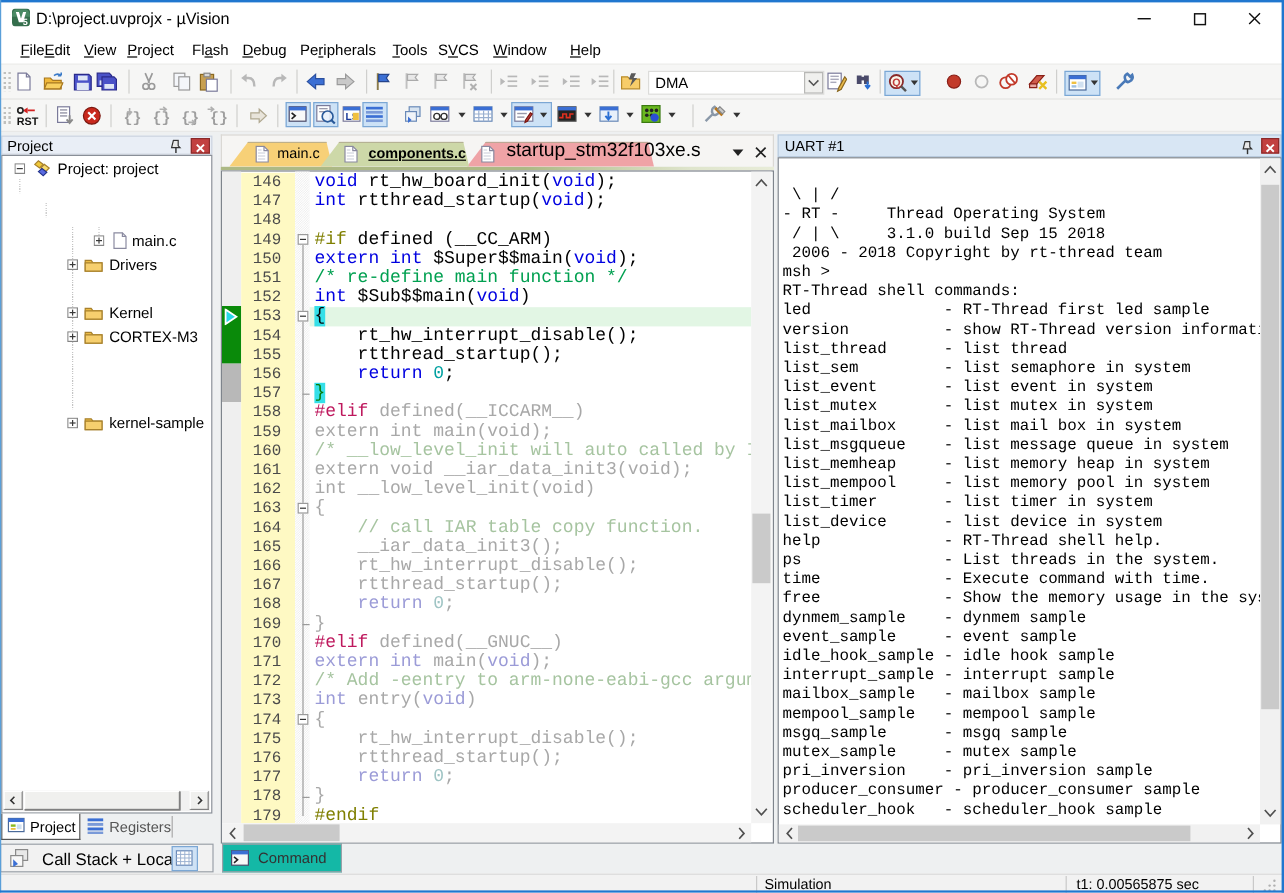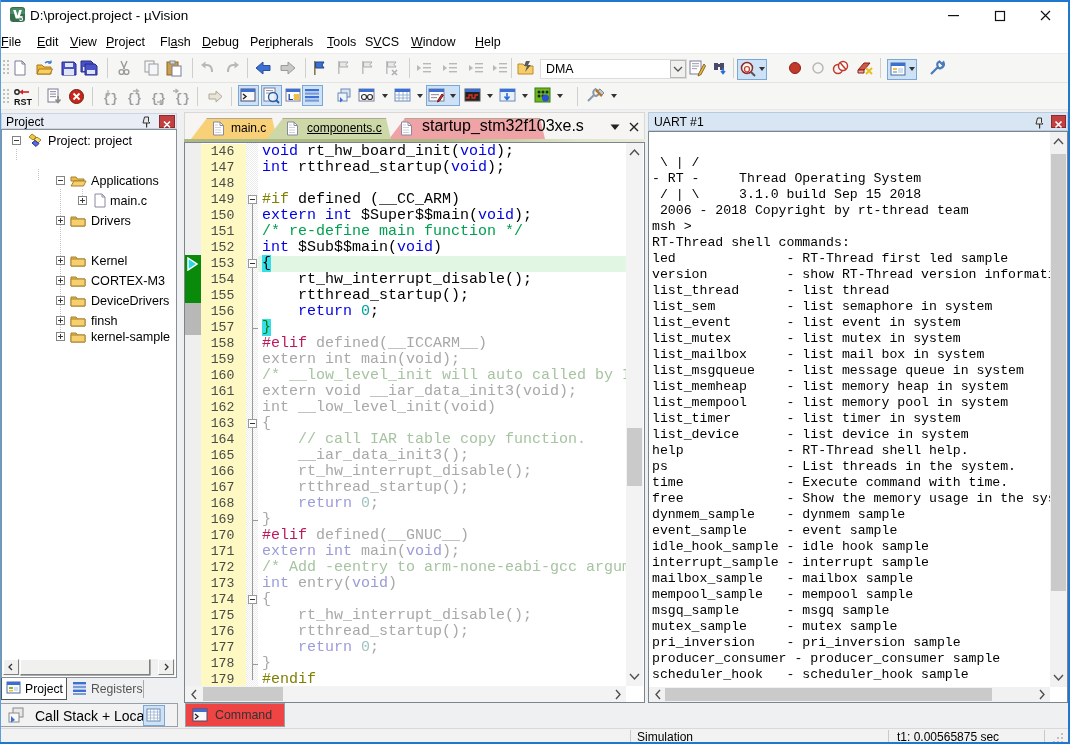--- a/index.html
+++ b/index.html
@@ -18,33 +18,33 @@
 </style></head>
 <body>
 
 <div class="ab" style="left:0;top:0;width:1070px;height:31px;background:#fff">
 <svg class="ab" style="left:10px;top:7px" width="15" height="15" viewBox="0 0 15 15">
       <rect x="0" y="0" width="15" height="15" rx="3" fill="#346e4c"></rect>
       <path d="M0 7 Q0 2 3 1 L12 1 Q15 2 15 7 Z" fill="#4a8a64"></path>
       <path d="M3.2 3 L5.8 3 L7.5 8.5 L9.2 3 L11.8 3 L9.3 11.5 L5.7 11.5 Z" fill="#fff"></path>
       <text x="11" y="13.6" font-size="7.5" font-weight="bold" fill="#fff" font-family="Liberation Sans" text-anchor="middle">5</text>
     </svg>
-<div class="ab" style="left:30px;top:8px;font-size:13.5px">D:\project.project - µVision</div>
+<div class="ab" style="left:30px;top:8px;font-size:13.5px">D:\project.uvprojx - µVision</div>
 <svg class="ab" style="left:931px;top:0px" width="46" height="31" viewBox="0 0 46 31">
       <rect x="17" y="15" width="11" height="1.2" fill="#111"></rect>
     </svg>
 <svg class="ab" style="left:977px;top:0px" width="46" height="31" viewBox="0 0 46 31">
       <rect x="18.5" y="11.5" width="9" height="9" fill="none" stroke="#111" stroke-width="1.2"></rect>
     </svg>
 <svg class="ab" style="left:1023px;top:0px" width="46" height="31" viewBox="0 0 46 31">
       <path d="M18 11 L27 20 M27 11 L18 20" stroke="#111" stroke-width="1.2"></path>
     </svg>
 </div>
 <div class="ab" id="menubar" style="left:0;top:31px;width:1070px;height:22px;background:#fff;font-size:12.5px">
-<span class="ab" style="left:1px;top:4px"><u>F</u>ile</span>
+<span class="ab" style="left:17px;top:4px"><u>F</u>ile</span>
 <span class="ab" style="left:37px;top:4px"><u>E</u>dit</span>
 <span class="ab" style="left:70px;top:4px"><u>V</u>iew</span>
 <span class="ab" style="left:106px;top:4px"><u>P</u>roject</span>
 <span class="ab" style="left:160px;top:4px">Fl<u>a</u>sh</span>
 <span class="ab" style="left:202px;top:4px"><u>D</u>ebug</span>
 <span class="ab" style="left:250px;top:4px">Pe<u>r</u>ipherals</span>
 <span class="ab" style="left:327px;top:4px"><u>T</u>ools</span>
 <span class="ab" style="left:365px;top:4px">S<u>V</u>CS</span>
 <span class="ab" style="left:411px;top:4px"><u>W</u>indow</span>
 <span class="ab" style="left:475px;top:4px"><u>H</u>elp</span>
@@ -358,31 +358,20 @@
             <rect x="0.5" y="0.5" width="8" height="8" fill="#fff" stroke="#848484"></rect>
             <rect x="2" y="4" width="5" height="1" fill="#3a3a3a"></rect>
           </svg>
 <svg class="ab" style="left:26px;top:2px" width="16" height="15" viewBox="0 0 16 15">
             <path d="M1 4 L4 1 L8 4 L5 7 Z" fill="#f0c838" stroke="#a8812c"></path>
             <path d="M6 7 L9 4 L13 7 L10 10 Z" fill="#f8dc70" stroke="#a8812c"></path>
             <path d="M4 10 L7 7.5 L11 10.5 L8 13.5 Z" fill="#5a6ae0" stroke="#24348a"></path>
           </svg>
 <span class="ab" style="left:46px">Project: project</span>
 </div>
-<div class="trow" style="left:0;top:40px;width:174px">
-<svg class="ab" style="left:54px;top:5px" width="9" height="9" viewBox="0 0 9 9">
-            <rect x="0.5" y="0.5" width="8" height="8" fill="#fff" stroke="#848484"></rect>
-            <rect x="2" y="4" width="5" height="1" fill="#3a3a3a"></rect>
-          </svg>
-<svg class="ab" style="left:68px;top:2px" width="17" height="15" viewBox="0 0 17 15">
-            <path d="M1 4 L6 4 L7.5 6 L14 6 L14 8 L1 8 Z" fill="#edbb45" stroke="#a8812c"></path>
-            <path d="M4 8 L16 8 L13.5 13 L1 13 Z" fill="#f6cf6e" stroke="#a8812c"></path>
-          </svg>
-<span class="ab" style="left:89px">Applications</span>
-</div>
 <div class="trow" style="left:0;top:60px;width:174px">
 <svg class="ab" style="left:76px;top:5px" width="9" height="9" viewBox="0 0 9 9">
             <rect x="0.5" y="0.5" width="8" height="8" fill="#fff" stroke="#848484"></rect>
             <rect x="2" y="4" width="5" height="1" fill="#3a3a3a"></rect>
             <rect x="4" y="2" width="1" height="5" fill="#3a3a3a"></rect>
           </svg>
 <svg class="ab" style="left:91px;top:2px" width="13" height="15" viewBox="0 0 13 15">
             <path d="M2 1 L9 1 L12 4 L12 14 L2 14 Z" fill="#fff" stroke="#8a8aa0"></path>
             <path d="M9 1 L9 4 L12 4" fill="none" stroke="#8a8aa0"></path>
           </svg>
@@ -417,45 +406,21 @@
             <rect x="0.5" y="0.5" width="8" height="8" fill="#fff" stroke="#848484"></rect>
             <rect x="2" y="4" width="5" height="1" fill="#3a3a3a"></rect>
             <rect x="4" y="2" width="1" height="5" fill="#3a3a3a"></rect>
           </svg>
 <svg class="ab" style="left:68px;top:2px" width="17" height="15" viewBox="0 0 17 15">
             <path d="M1 4 L6 4 L7.5 6 L15 6 L15 13 L1 13 Z" fill="#edbb45" stroke="#a8812c"></path>
             <path d="M1 6 L15 6 L15 13 L1 13 Z" fill="#f6cf6e" stroke="#a8812c"></path>
           </svg>
 <span class="ab" style="left:89px">CORTEX-M3</span>
 </div>
-<div class="trow" style="left:0;top:160px;width:174px">
-<svg class="ab" style="left:54px;top:5px" width="9" height="9" viewBox="0 0 9 9">
-            <rect x="0.5" y="0.5" width="8" height="8" fill="#fff" stroke="#848484"></rect>
-            <rect x="2" y="4" width="5" height="1" fill="#3a3a3a"></rect>
-            <rect x="4" y="2" width="1" height="5" fill="#3a3a3a"></rect>
-          </svg>
-<svg class="ab" style="left:68px;top:2px" width="17" height="15" viewBox="0 0 17 15">
-            <path d="M1 4 L6 4 L7.5 6 L15 6 L15 13 L1 13 Z" fill="#edbb45" stroke="#a8812c"></path>
-            <path d="M1 6 L15 6 L15 13 L1 13 Z" fill="#f6cf6e" stroke="#a8812c"></path>
-          </svg>
-<span class="ab" style="left:89px">DeviceDrivers</span>
-</div>
-<div class="trow" style="left:0;top:180px;width:174px">
-<svg class="ab" style="left:54px;top:5px" width="9" height="9" viewBox="0 0 9 9">
-            <rect x="0.5" y="0.5" width="8" height="8" fill="#fff" stroke="#848484"></rect>
-            <rect x="2" y="4" width="5" height="1" fill="#3a3a3a"></rect>
-            <rect x="4" y="2" width="1" height="5" fill="#3a3a3a"></rect>
-          </svg>
-<svg class="ab" style="left:68px;top:2px" width="17" height="15" viewBox="0 0 17 15">
-            <path d="M1 4 L6 4 L7.5 6 L15 6 L15 13 L1 13 Z" fill="#edbb45" stroke="#a8812c"></path>
-            <path d="M1 6 L15 6 L15 13 L1 13 Z" fill="#f6cf6e" stroke="#a8812c"></path>
-          </svg>
-<span class="ab" style="left:89px">finsh</span>
-</div>
-<div class="trow" style="left:0;top:196px;width:194px">
+<div class="trow" style="left:0;top:212px;width:194px">
 <svg class="ab" style="left:54px;top:5px" width="9" height="9" viewBox="0 0 9 9">
             <rect x="0.5" y="0.5" width="8" height="8" fill="#fff" stroke="#848484"></rect>
             <rect x="2" y="4" width="5" height="1" fill="#3a3a3a"></rect>
             <rect x="4" y="2" width="1" height="5" fill="#3a3a3a"></rect>
           </svg>
 <svg class="ab" style="left:68px;top:2px" width="17" height="15" viewBox="0 0 17 15">
             <path d="M1 4 L6 4 L7.5 6 L15 6 L15 13 L1 13 Z" fill="#edbb45" stroke="#a8812c"></path>
             <path d="M1 6 L15 6 L15 13 L1 13 Z" fill="#f6cf6e" stroke="#a8812c"></path>
           </svg>
 <span class="ab" style="left:89px">kernel-sample</span>
@@ -510,21 +475,21 @@
         <path d="M8 1 L8 4.5 L11.5 4.5" fill="none" stroke="#8a8aa0"></path>
         <path d="M3 4 L6 4 M3 6.5 L9 6.5 M3 9 L9 9 M3 11.5 L9 11.5" stroke="#c8ccd8" stroke-width="0.9"></path>
       </svg>
       <span class="ab" style="left:46px;bottom:4px;font-size:12px;z-index:1">main.c</span>
 <div class="ab" style="left:82px;bottom:0;width:124px;height:21px;background:#cdd8a8;clip-path:polygon(16px 0,calc(100% - 5px) 0,100% 100%,0 100%);border-top:1px solid #b0a890;z-index:3"></div>
       <svg class="ab" style="left:101px;bottom:3px;z-index:3" width="13" height="15" viewBox="0 0 13 15">
         <path d="M1.5 1 L8 1 L11.5 4.5 L11.5 14 L1.5 14 Z" fill="#fff" stroke="#8a8aa0"></path>
         <path d="M8 1 L8 4.5 L11.5 4.5" fill="none" stroke="#8a8aa0"></path>
         <path d="M3 4 L6 4 M3 6.5 L9 6.5 M3 9 L9 9 M3 11.5 L9 11.5" stroke="#c8ccd8" stroke-width="0.9"></path>
       </svg>
-      <span class="ab" style="left:122px;bottom:4px;font-size:12px;font-weight:normal;text-decoration:underline;z-index:3">components.c</span>
+      <span class="ab" style="left:122px;bottom:4px;font-size:12px;font-weight:bold;text-decoration:underline;z-index:3">components.c</span>
 <div class="ab" style="left:204px;bottom:0;width:156px;height:21px;background:#efa3a6;clip-path:polygon(16px 0,calc(100% - 5px) 0,100% 100%,0 100%);border-top:1px solid #b0a890;z-index:1"></div>
       <svg class="ab" style="left:215px;bottom:3px;z-index:1" width="13" height="15" viewBox="0 0 13 15">
         <path d="M1.5 1 L8 1 L11.5 4.5 L11.5 14 L1.5 14 Z" fill="#fff" stroke="#8a8aa0"></path>
         <path d="M8 1 L8 4.5 L11.5 4.5" fill="none" stroke="#8a8aa0"></path>
         <path d="M3 4 L6 4 M3 6.5 L9 6.5 M3 9 L9 9 M3 11.5 L9 11.5" stroke="#c8ccd8" stroke-width="0.9"></path>
       </svg>
       <span class="ab" style="left:237px;bottom:4px;font-size:16px;z-index:1">startup_stm32f103xe.s</span>
 <svg class="ab" style="left:425px;top:10px" width="10" height="8" viewBox="0 0 10 8">
         <path d="M0.5 1.5 L9.5 1.5 L5 7 Z" fill="#222"></path>
       </svg>
@@ -700,21 +665,21 @@
 <div class="ab" style="left:0;top:555px;width:401px;height:15px;background:#f1f1f1">
 <svg class="ab" style="left:4px;top:1px" width="10" height="13">
           <path d="M7 2 L3 6.5 L7 11" fill="none" stroke="#505050" stroke-width="1.4"></path>
         </svg>
 <div class="ab" style="left:16px;top:1px;width:327px;height:13px;background:#cacaca"></div>
 <svg class="ab" style="left:388px;top:1px" width="10" height="13">
           <path d="M3 2 L7 6.5 L3 11" fill="none" stroke="#505050" stroke-width="1.4"></path>
         </svg>
 </div>
 </div>
-<div class="ab" style="left:185px;top:593px;width:100px;height:24px;background:#ef4444;border:1px solid #9aa0a8">
+<div class="ab" style="left:185px;top:593px;width:100px;height:24px;background:#14b8a6;border:1px solid #9aa0a8">
 <svg class="ab" style="left:6px;top:4px" width="17" height="16" viewBox="0 0 17 16">
         <rect x="1" y="1" width="14" height="12" fill="#f8f8f8" stroke="#4a4a6a"></rect>
         <rect x="1" y="1" width="14" height="3" fill="#3b6fd4"></rect>
         <path d="M3 6 L6 8.5 L3 11" fill="none" stroke="#222" stroke-width="1.3"></path>
       </svg>
 <span class="ab" style="left:29px;top:4px;font-size:12.4px;color:#333">Command</span>
 </div>
 </div>
 <div class="ab" style="left:0;top:728px;width:1070px;height:16px;background:#f2f2f2;border-top:1px solid #d9d9d9;font-size:12px">
 <div class="ssep" style="left:630px"></div>

